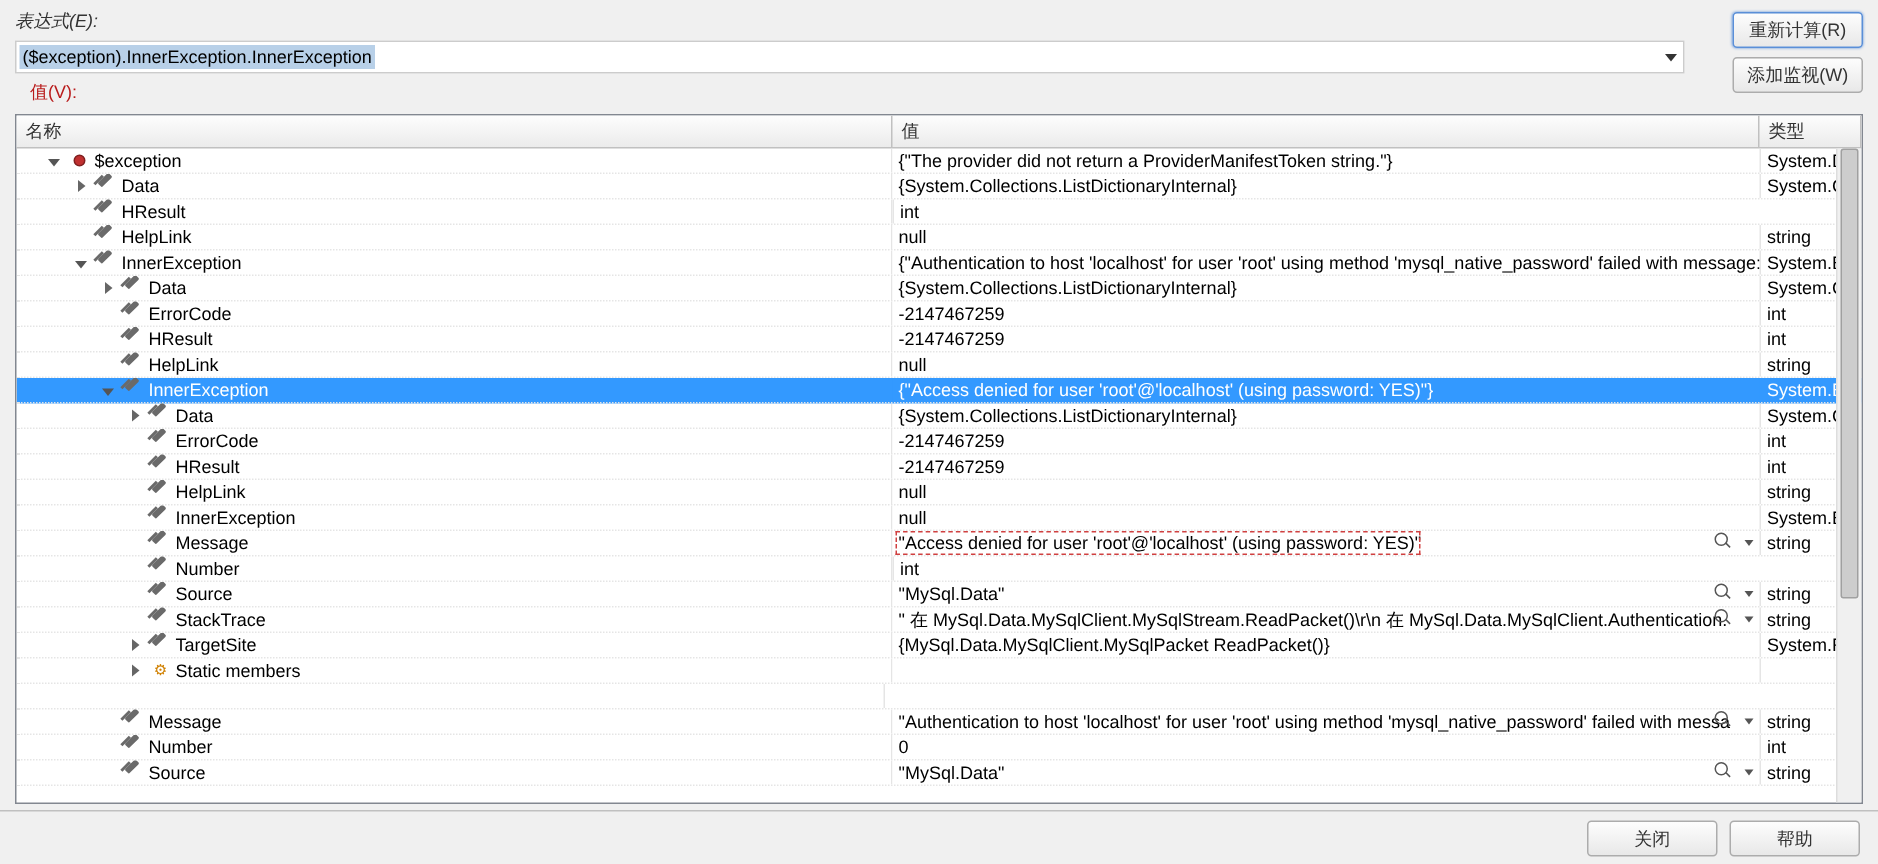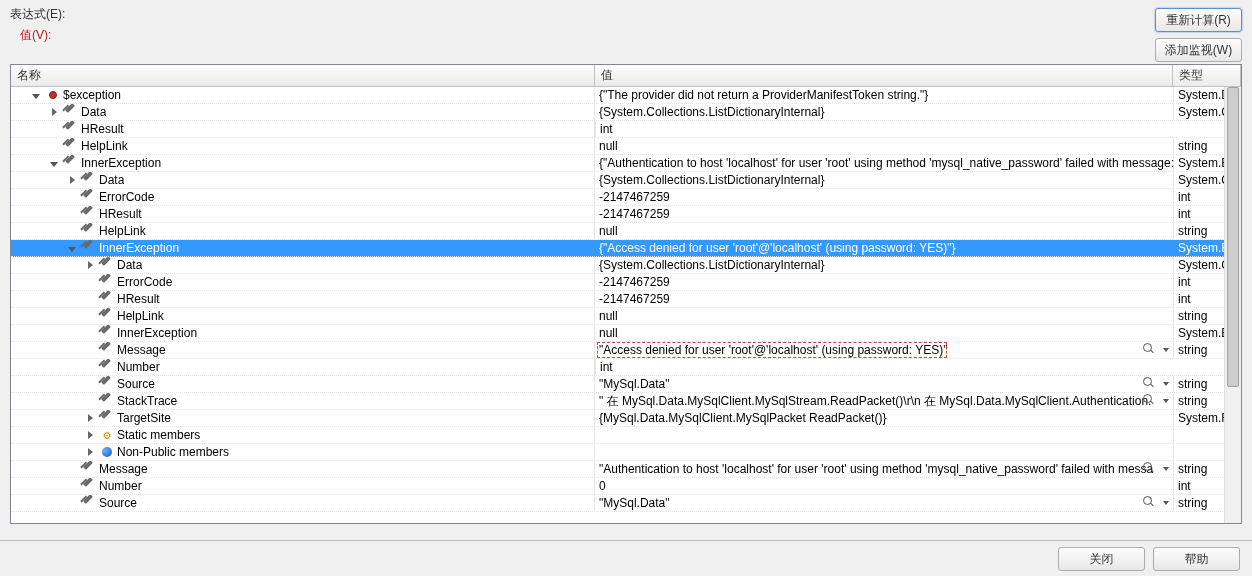--- a/index.html
+++ b/index.html
@@ -1,19 +1,19 @@
 <!DOCTYPE html>
 <html><head>
 <meta charset="utf-8">
 <style>
 * { margin: 0; padding: 0; box-sizing: border-box; font-family: "Microsoft YaHei", "Segoe UI", Tahoma, sans-serif; font-size: 12px; }
 body { background: #f0f0f0; width: 1252px; height: 576px; overflow: hidden; position: relative; }
 .top-section { padding: 6px 10px 2px 10px; display: flex; align-items: flex-start; gap: 8px; }
 .left-col { flex: 1; }
-.label-row { color: #333; margin-bottom: 4px; }
+.label-row { color: #333; margin-bottom: 4px; font-style: italic; }
 .expr-input-wrap { display: flex; align-items: center; background: #fff; border: 1px solid #ccc; height: 22px; padding: 0 4px 0 2px; margin-bottom: 4px; width: 1113px; }
 .expr-text { background: #b8d0e8; padding: 1px 2px; }
 .dropdown-arrow { width: 0; height: 0; border-left: 4px solid transparent; border-right: 4px solid transparent; border-top: 5px solid #333; margin-left: 4px; }
 .right-btns { display: flex; flex-direction: column; gap: 6px; padding-top: 2px; }
 .btn { width: 87px; height: 24px; background: linear-gradient(#fdfdfd, #e8e8e8); border: 1px solid #acacac; border-radius: 3px; cursor: pointer; text-align: center; line-height: 22px; color: #333; }
 .btn.primary { border-color: #5a8fd8; box-shadow: 0 0 2px #5a8fd8; }
 .value-label { padding: 0 10px 4px 10px; color: #b91c1c; }
 .grid-wrap { margin: 0 10px; border: 1px solid #828790; background: #fff; height: 460px; overflow: hidden; position: relative; }
 .vscroll { position: absolute; right: 0; top: 22px; bottom: 0; width: 17px; background: #f0f0f0; border-left: 1px solid #ddd; }
 .vscroll-thumb { position: absolute; top: 0; left: 2px; right: 2px; height: 300px; background: #cdcdcd; border: 1px solid #a0a0a0; border-radius: 2px; }
@@ -48,20 +48,25 @@
 .name-text { overflow: hidden; text-overflow: clip; }
 .cell-name-inner { border-right: 1px solid #e5e5e5; display: flex; align-items: center; width: 100%; height: 100%; }
 .row.sel .cell-name-inner, .row.sel .cell-type { border-color: #3399ff; }
 </style>
 </head>
 <body>
 
 <div class="top-section">
   <div class="left-col">
     <div class="label-row">表达式(E):</div>
+    <div class="expr-input-wrap">
+      <span class="expr-text">($exception).InnerException.InnerException</span>
+      <div style="flex:1"></div>
+      <span class="dropdown-arrow"></span>
+    </div>
     <div class="value-label">值(V):</div>
   </div>
   <div class="right-btns">
     <div class="btn primary">重新计算(R)</div>
     <div class="btn">添加监视(W)</div>
   </div>
 </div>
 
 <div class="grid-wrap">
   <div class="grid-head">
@@ -462,35 +467,20 @@
             <span class="icon members-ico">⚙</span>
             <span class="name-text">Static members</span>
           </div>
         </div>
         <div class="cell-val">
           <span></span>
         </div>
         <div class="cell-type"></div>
       </div>
       <div class="row">
-        <div class="cell-name">
-          <div class="cell-name-inner">
-            <span style="width: 18px; display: inline-block;"></span>
-            <span class="indent"></span>
-            <span class="indent"></span>
-            <span class="indent"></span>
-            <span class="tw">
-              <span class="tri closed"></span>
-            </span>
-            <span class="icon">
-              <span class="nonpub-ico"></span>
-            </span>
-            <span class="name-text">Non-Public members</span>
-          </div>
-        </div>
         <div class="cell-val">
           <span></span>
         </div>
         <div class="cell-type"></div>
       </div>
       <div class="row">
         <div class="cell-name">
           <div class="cell-name-inner">
             <span style="width: 18px; display: inline-block;"></span>
             <span class="indent"></span>

